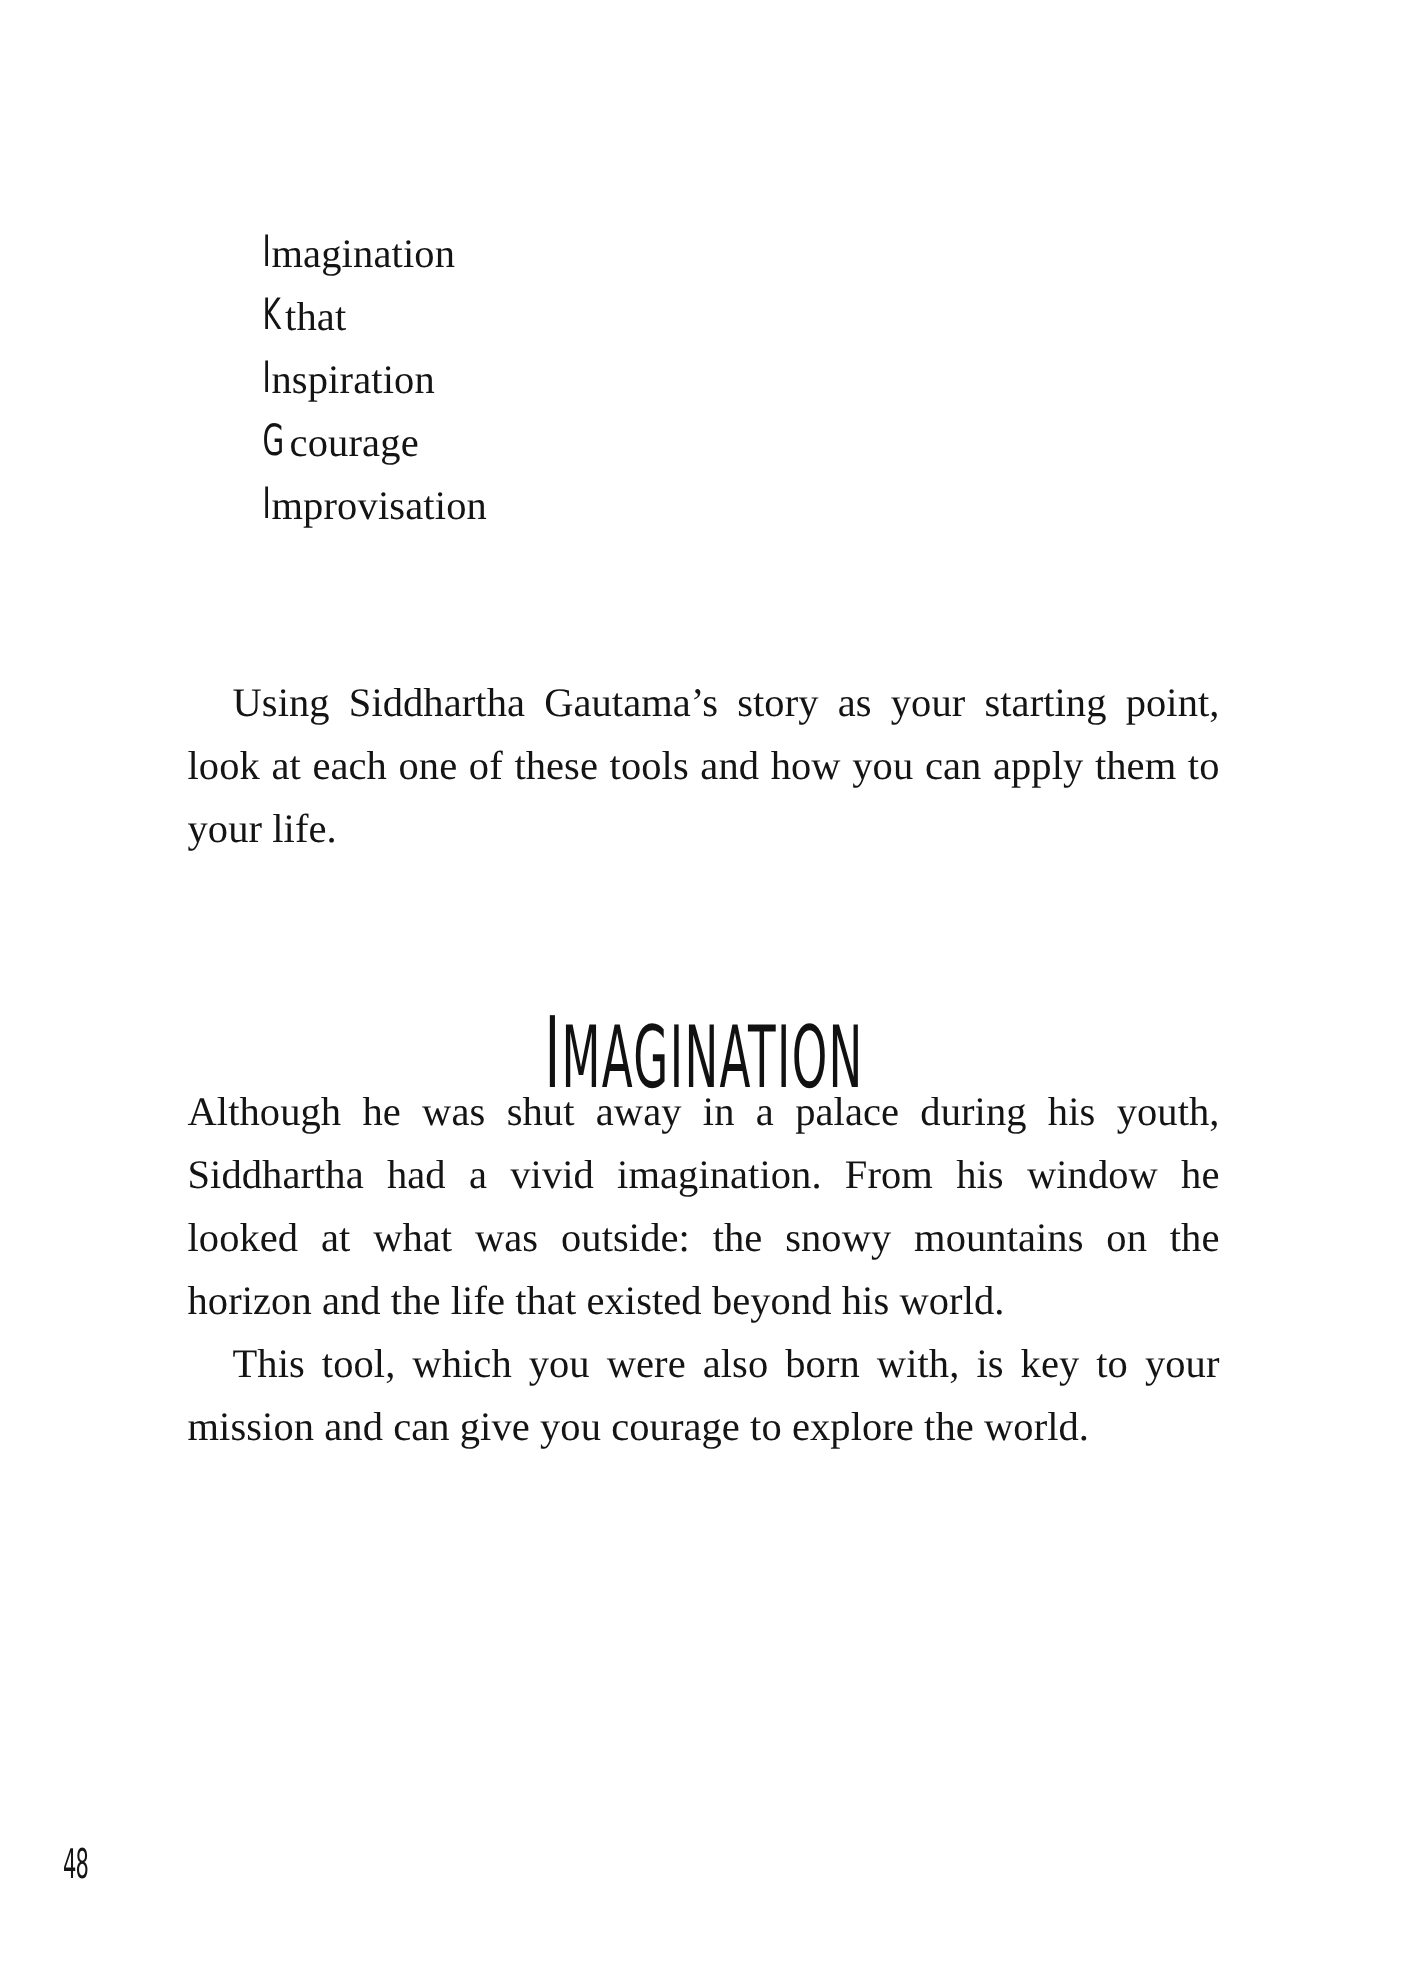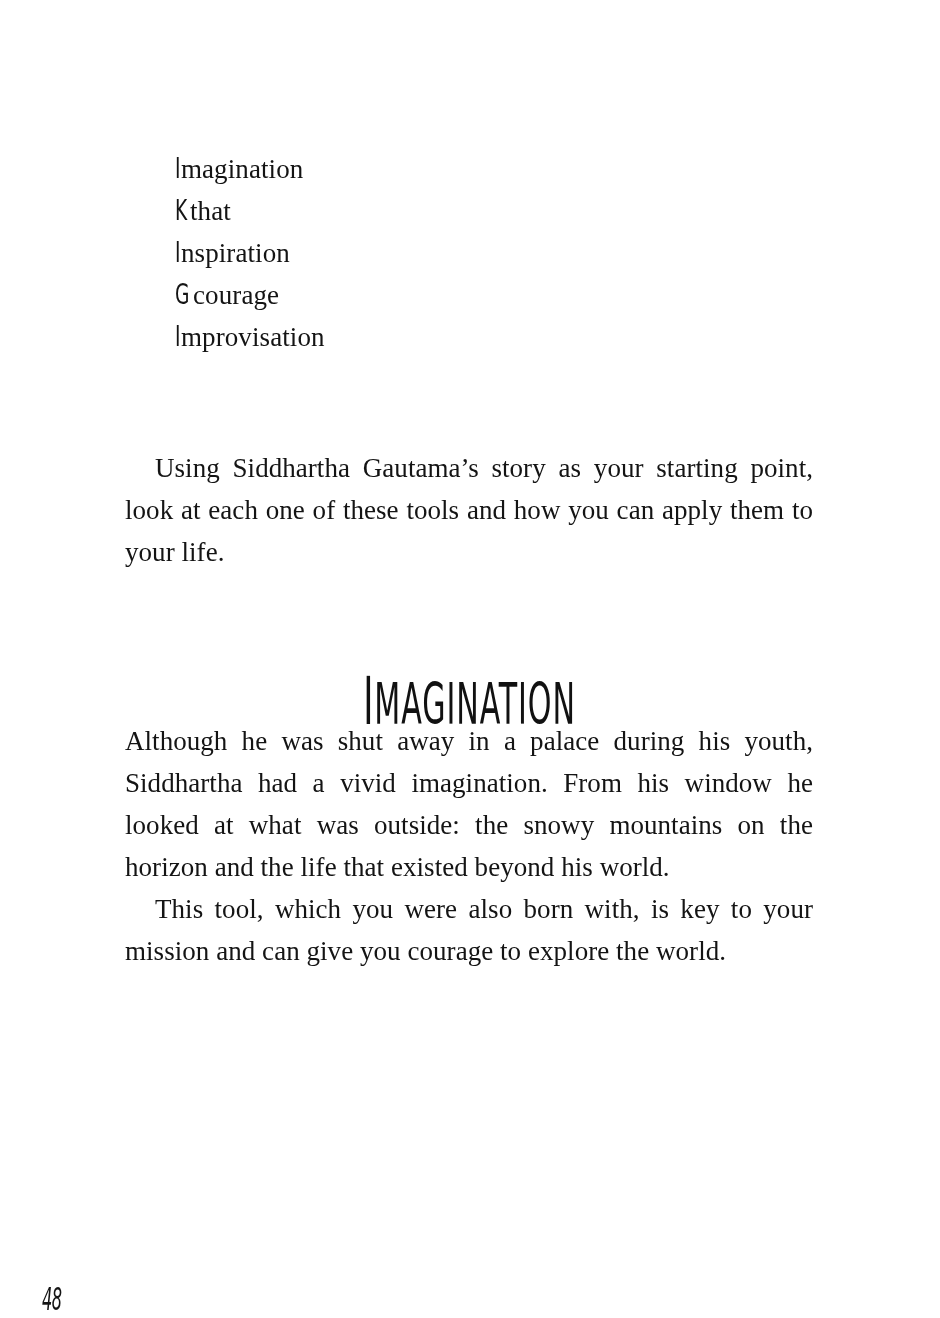--- a/index.html
+++ b/index.html
@@ -102,28 +102,27 @@
   }
 
   .section-heading .hcap {
     font-size: 62px;
   }
 
   
   .folio {
     position: absolute;
     left: 42px;
-    top: 1284px;
+    top: 1228px;
     font-family: "DejaVu Sans Condensed", "Liberation Sans Narrow",
                  "Liberation Sans", sans-serif;
-    font-size: 30px;
+    font-size: 26px;
     line-height: 30px;
     letter-spacing: -1px;
     color: #141414;
-    font-style: italic;
   }
 
   .folio span {
     display: inline-block;
     transform: scaleX(0.6) scaleY(1.05);
     transform-origin: left top;
   }
 </style>
 </head>
 <body>

